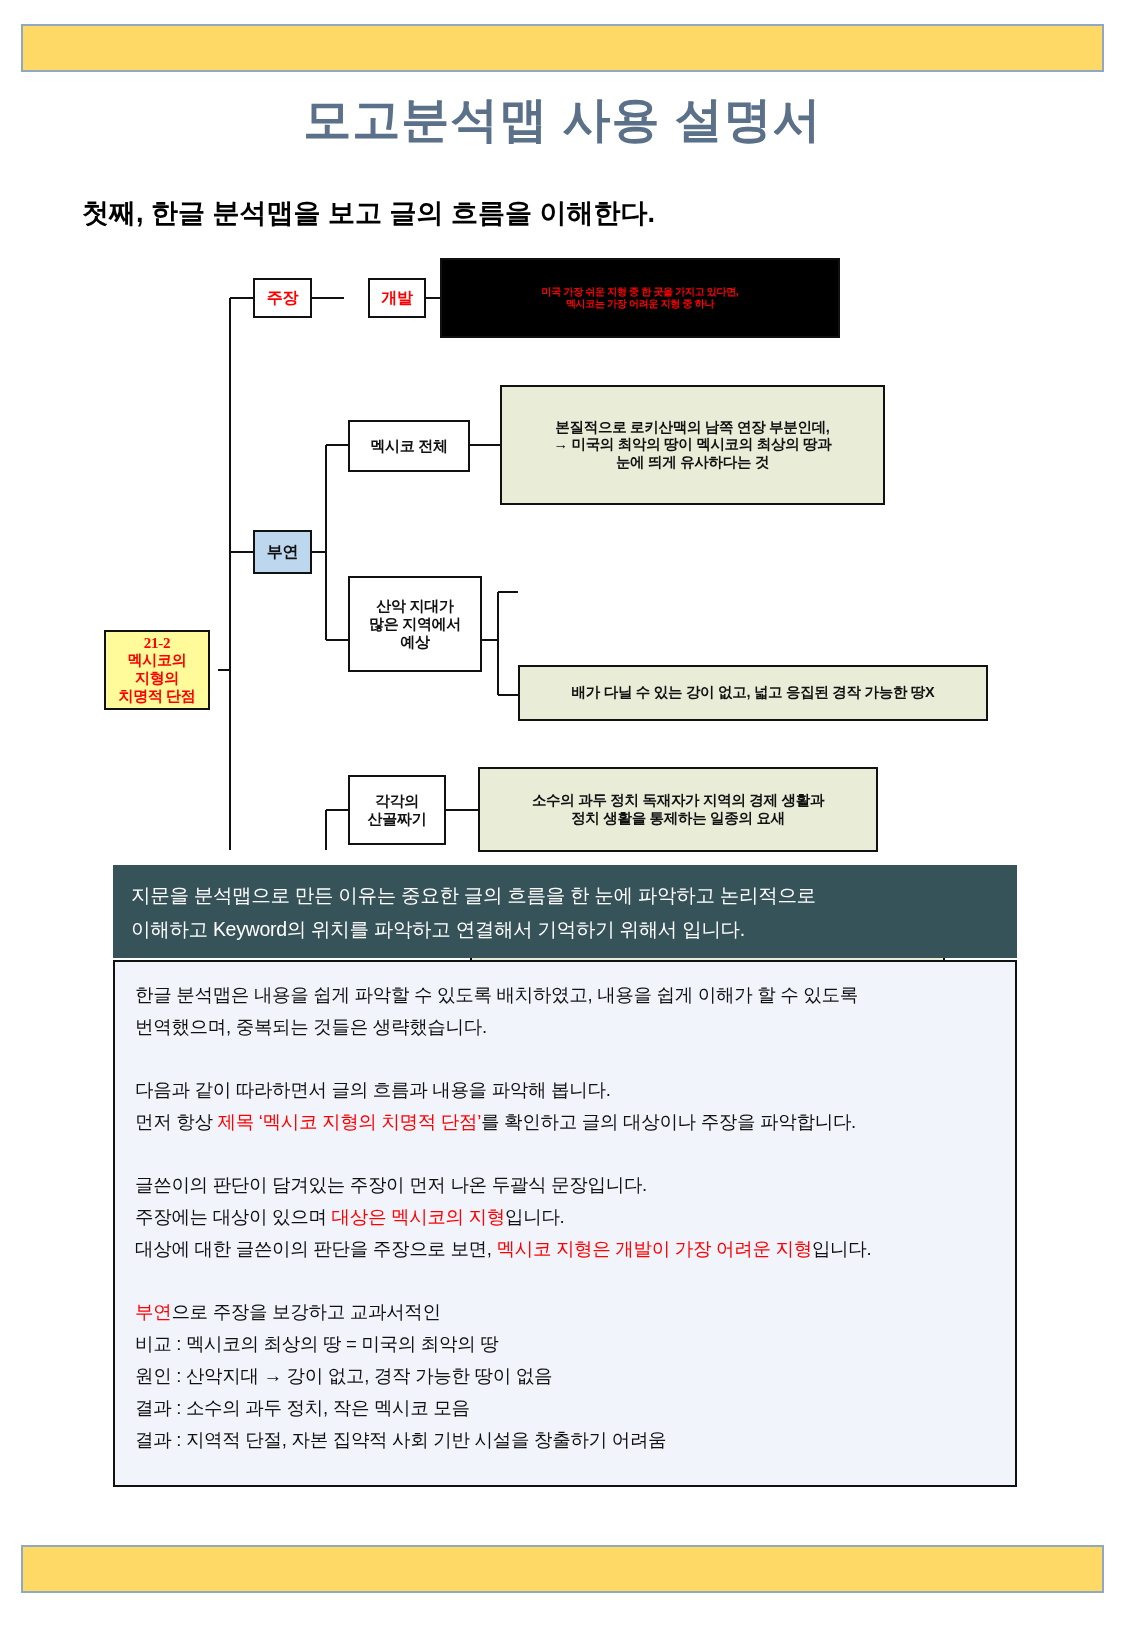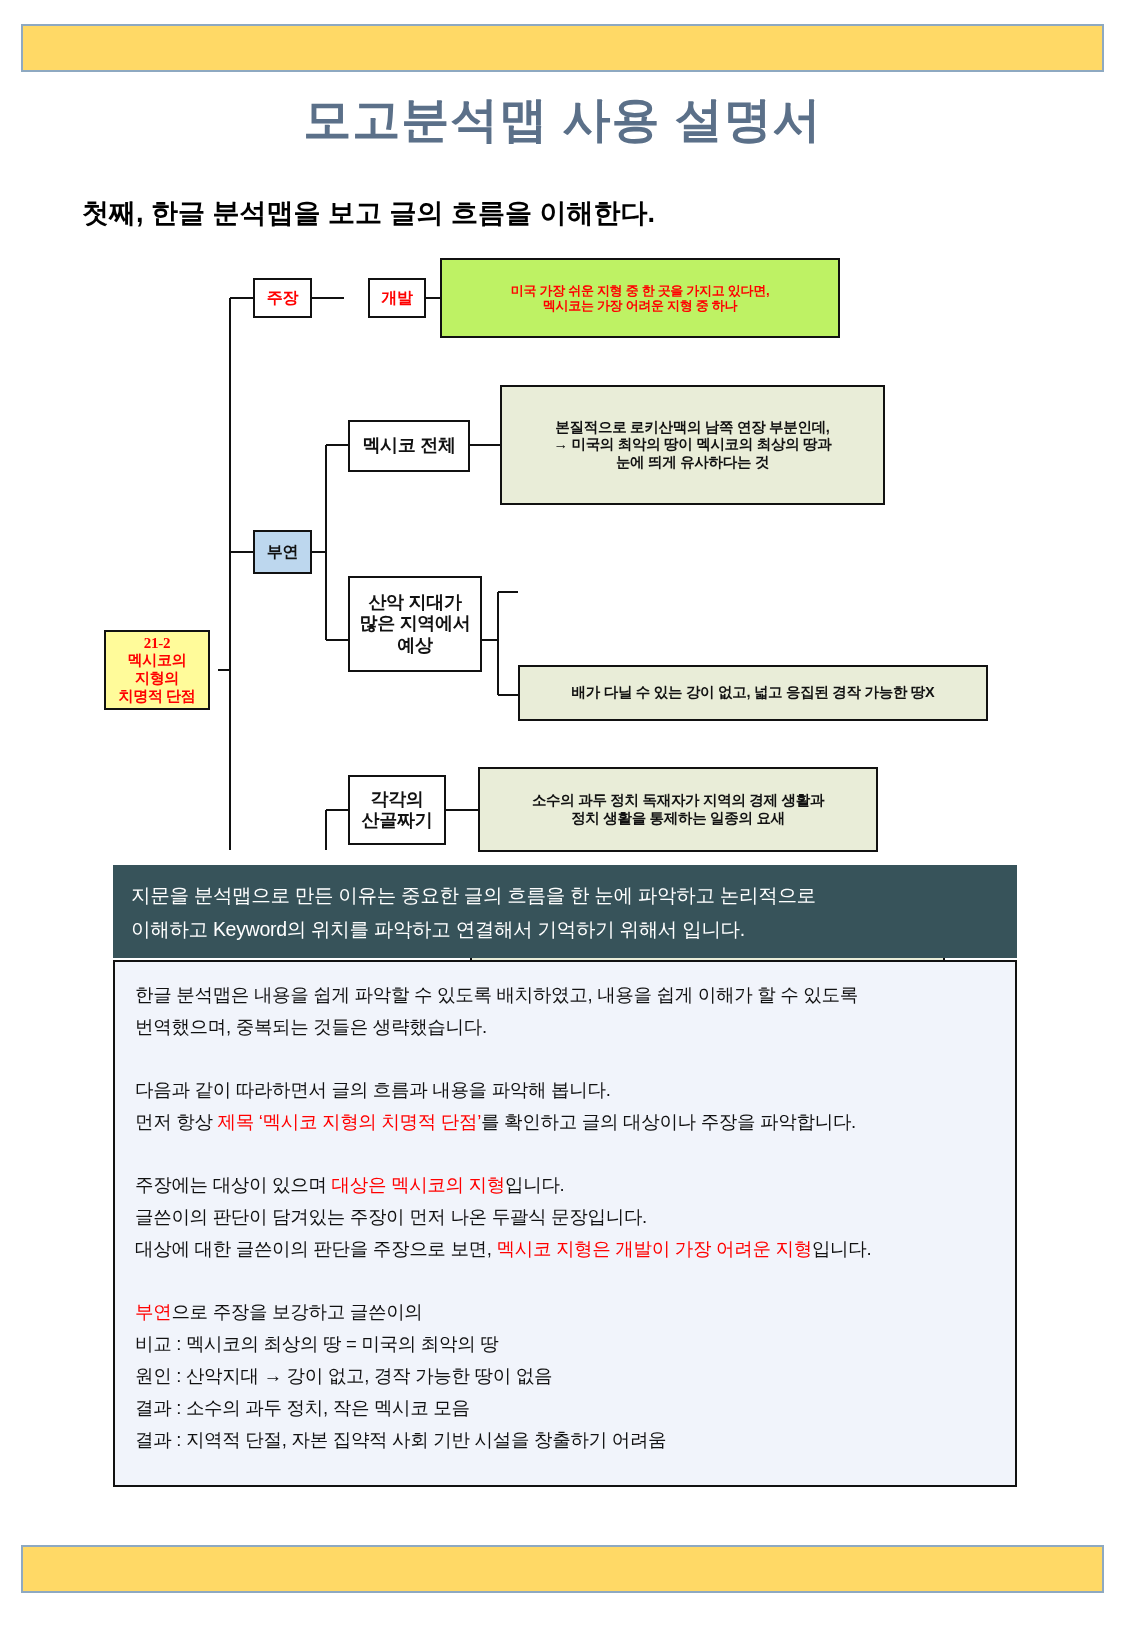--- a/index.html
+++ b/index.html
@@ -75,23 +75,23 @@
     justify-content: center;
     text-align: center;
     font-weight: bold;
     line-height: 1.18;
     white-space: pre-line;
     letter-spacing: -0.3px;
   }
   .n-root   { background:#FFFB9A; color:#FF0000; font-size:15px; }
   .n-white-red { background:#FFFFFF; color:#FF0000; font-size:16px; }
   .n-blue   { background:#BDD7EE; color:#111111; font-size:16px; }
-  .n-white  { background:#FFFFFF; color:#111111; font-size:18px; }
+  .n-white  { background:#FFFFFF; color:#111111; font-size:15px; }
   .n-olive  { background:#E9EDD8; color:#111111; font-size:14.5px; }
-  .n-wide-red { background:#bef264; color:#FF0000; font-size:13px; }
+  .n-wide-red { background:#000000; color:#FF0000; font-size:10px; }
 
   
   #explain-header {
     position: absolute;
     top: 865px;
     left: 113px;
     width: 904px;
     height: 93px;
     box-sizing: border-box;
     background: #37535A;
@@ -230,24 +230,24 @@
   <div>이해하고 Keyword의 위치를 파악하고 연결해서 기억하기 위해서 입니다.</div>
 </div>
 
 <div id="explain-body">
   <div class="ln">한글 분석맵은 내용을 쉽게 파악할 수 있도록 배치하였고, 내용을 쉽게 이해가 할 수 있도록</div>
   <div class="ln">번역했으며, 중복되는 것들은 생략했습니다.</div>
   <div class="spacer"></div>
   <div class="ln">다음과 같이 따라하면서 글의 흐름과 내용을 파악해 봅니다.</div>
   <div class="ln"><span>먼저 항상 </span><span class="red">제목 ‘멕시코 지형의 치명적 단점’</span><span>를 확인하고 글의 대상이나 주장을 파악합니다.</span></div>
   <div class="spacer"></div>
+  <div class="ln">글쓴이의 판단이 담겨있는 주장이 먼저 나온 두괄식 문장입니다.</div>
   <div class="ln"><span>주장에는 대상이 있으며 </span><span class="red">대상은 멕시코의 지형</span><span>입니다.</span></div>
-  <div class="ln">글쓴이의 판단이 담겨있는 주장이 먼저 나온 두괄식 문장입니다.</div>
   <div class="ln"><span>대상에 대한 글쓴이의 판단을 주장으로 보면, </span><span class="red">멕시코 지형은 개발이 가장 어려운 지형</span><span>입니다.</span></div>
   <div class="spacer"></div>
-  <div class="ln"><span class="red">부연</span><span>으로 주장을 보강하고 글쓴이의</span></div>
+  <div class="ln"><span class="red">부연</span><span>으로 주장을 보강하고 교과서적인</span></div>
   <div class="ln">비교 : 멕시코의 최상의 땅 = 미국의 최악의 땅</div>
   <div class="ln">원인 : 산악지대 → 강이 없고, 경작 가능한 땅이 없음</div>
   <div class="ln">결과 : 소수의 과두 정치, 작은 멕시코 모음</div>
   <div class="ln">결과 : 지역적 단절, 자본 집약적 사회 기반 시설을 창출하기 어려움</div>
 </div>
 
 <div class="banner" id="banner-bottom"></div>
 
 </body></html>

